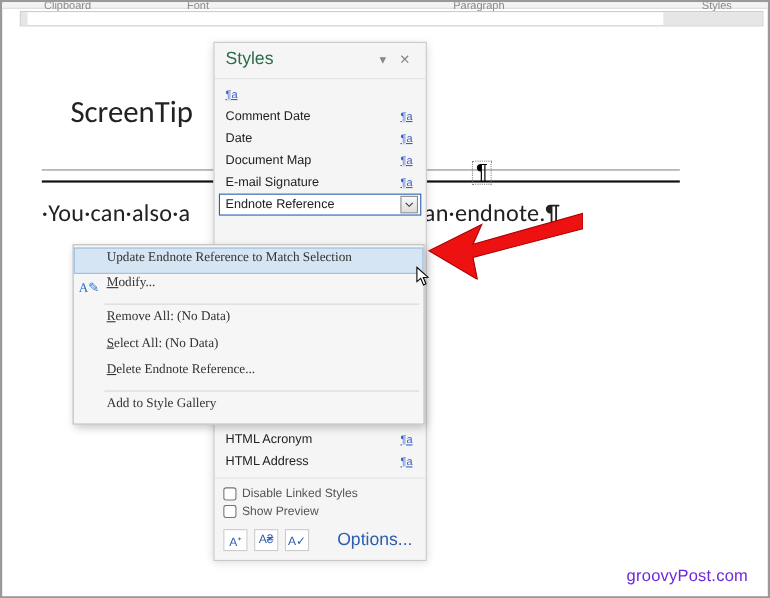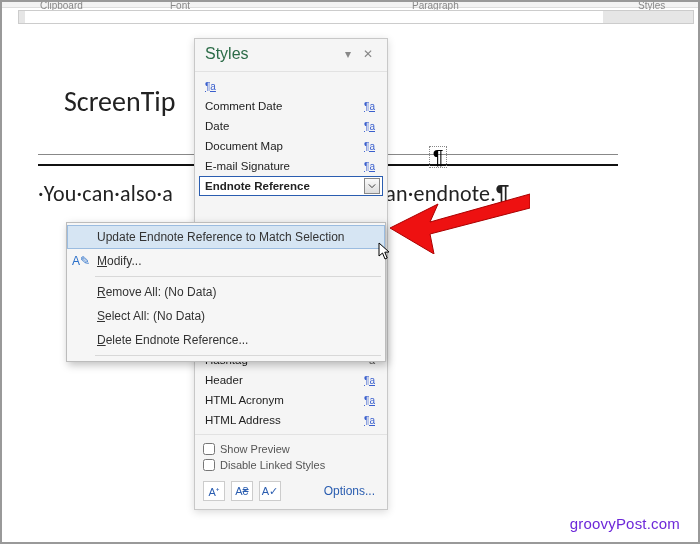--- a/index.html
+++ b/index.html
@@ -156,45 +156,45 @@
   }
   .foot-icn {
     width: 22px; height: 20px;
     border: 1px solid #ccc;
     background: #fff;
     display:flex; align-items:center; justify-content:center;
     font-size: 11px; color:#2a5db0;
   }
   .options-link {
     color: #2a5db0;
-    font-size: 12px;
+    font-size: 16px;
     margin-left: auto;
     padding-right: 4px;
   }
 
   
   .ctx-menu {
     position: absolute;
     top: 220px; left: 64px;
     width: 320px;
     background: #f6f6f6;
     border: 1px solid #bcbcbc;
     box-shadow: 2px 3px 8px rgba(0,0,0,0.25);
     z-index: 10;
     font-size: 12px;
     color: #333;
     padding: 2px 0;
   }
   .ctx-item {
     display: flex;
-    align-items: center;
     height: 24px;
     padding-left: 30px;
     padding-right: 20px;
     position: relative;
+    font-family: Liberation Serif, serif;
   }
   .ctx-item .icn {
     position: absolute; left: 6px; top: 4px;
     width: 16px; height: 16px;
     display:flex; align-items:center; justify-content:center;
   }
   .ctx-item.hover {
     background: #d6e5f3;
     border: 1px solid #9bbce0;
     height: 24px;
@@ -275,21 +275,21 @@
       </div>
     <div class="style-item">
         <span class="lbl">Document Map</span>
         <span class="marker">¶a</span>
       </div>
     <div class="style-item">
         <span class="lbl">E-mail Signature</span>
         <span class="marker">¶a</span>
       </div>
     <div class="style-item selected">
-      <span class="lbl" style="font-weight:700">Endnote Reference</span>
+      <span class="lbl" style="font-weight:400">Endnote Reference</span>
       <span class="dd-btn">
         <svg viewBox="0 0 10 6">
             <path d="M1 1 L5 5 L9 1" fill="none" stroke="#333" stroke-width="1.2"></path>
           </svg>
       </span>
     </div>
   </div>
 
   <div style="height:150px"></div>
 
@@ -308,25 +308,25 @@
       </div>
     <div class="style-item">
         <span class="lbl">HTML Address</span>
         <span class="marker">¶a</span>
       </div>
   </div>
 
   <div class="pane-foot">
     <label class="chk-row">
       <input type="checkbox" style="">
-        <span>Show Preview</span>
+        <span>Disable Linked Styles</span>
     </label>
     <label class="chk-row">
       <input type="checkbox" style="">
-        <span>Disable Linked Styles</span>
+        <span>Show Preview</span>
     </label>
     <div class="foot-icons">
       <div class="foot-icn">A⁺</div>
       <div class="foot-icn">A₴</div>
       <div class="foot-icn">A✓</div>
       <span class="options-link">Options...</span>
     </div>
   </div>
 </div>
 
@@ -342,20 +342,23 @@
   <div class="ctx-item">
     <span><span class="underline-key">R</span>emove All: (No Data)</span>
   </div>
   <div class="ctx-item">
     <span><span class="underline-key">S</span>elect All: (No Data)</span>
   </div>
   <div class="ctx-item">
     <span><span class="underline-key">D</span>elete Endnote Reference...</span>
   </div>
   <div class="ctx-sep"></div>
+  <div class="ctx-item">
+    <span>Add to Style Gallery</span>
+  </div>
 </div>
 
 <div class="cursor">
   <svg width="16" height="20" viewBox="0 0 16 20">
     <path d="M1 1 L1 14 L4.5 11 L7 17 L9.2 16 L6.8 10.2 L11 10 Z" fill="#fff" stroke="#000" stroke-width="1"></path>
   </svg>
 </div>
 
 <div class="arrow">
   <svg width="150" height="80" viewBox="0 0 150 80">

